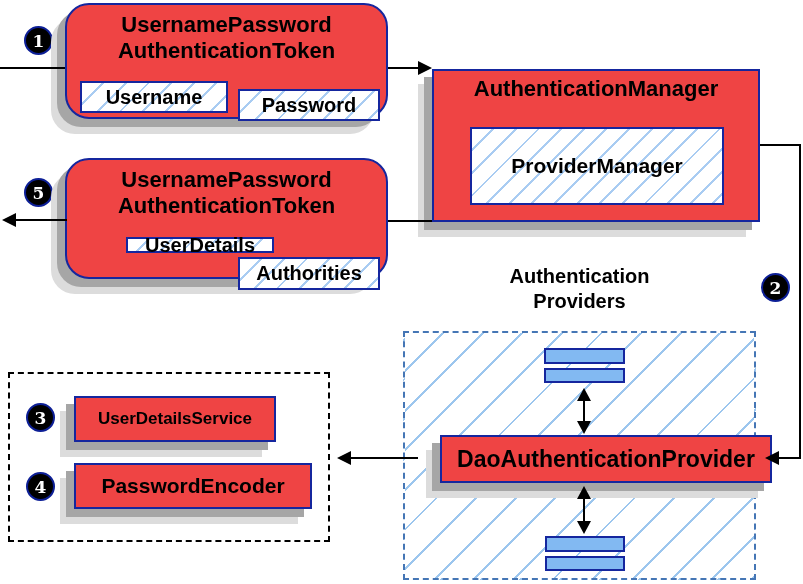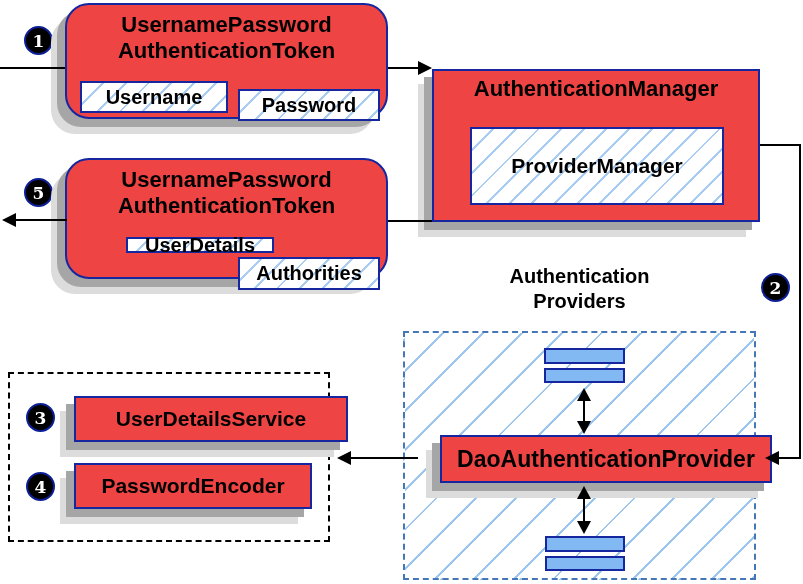--- a/index.html
+++ b/index.html
@@ -147,21 +147,21 @@
       <div class="vline" style="left:178px;top:158px;height:40px;"></div>
       <div class="ah-up" style="left:172px;top:153px;"></div>
       <div class="ah-down" style="left:172px;top:188px;"></div>
     </div>
 
     <div class="bar" style="left:140px;top:203px;width:80px;height:16px;"></div>
     <div class="bar" style="left:140px;top:223px;width:80px;height:15px;"></div>
   </div>
 
   <div id="services-box">
-    <div class="bluebox" style="left:64px;top:22px;width:274px;height:46px;display:flex;align-items:center;justify-content:center;font-weight:bold;font-size:21px;">UserDetailsService</div>
+    <div class="bluebox" style="left:64px;top:22px;width:202px;height:46px;display:flex;align-items:center;justify-content:center;font-weight:bold;font-size:17px;">UserDetailsService</div>
     <div class="bluebox" style="left:64px;top:89px;width:238px;height:46px;display:flex;align-items:center;justify-content:center;font-weight:bold;font-size:21px;">PasswordEncoder</div>
   </div>
 
   <div class="hline" style="left:0;top:67px;width:65px;"></div>
 
   <div>
     <div class="hline" style="left:388px;top:67px;width:31px;"></div>
     <div class="ah-right" style="left:418px;top:61px;"></div>
   </div>
 

